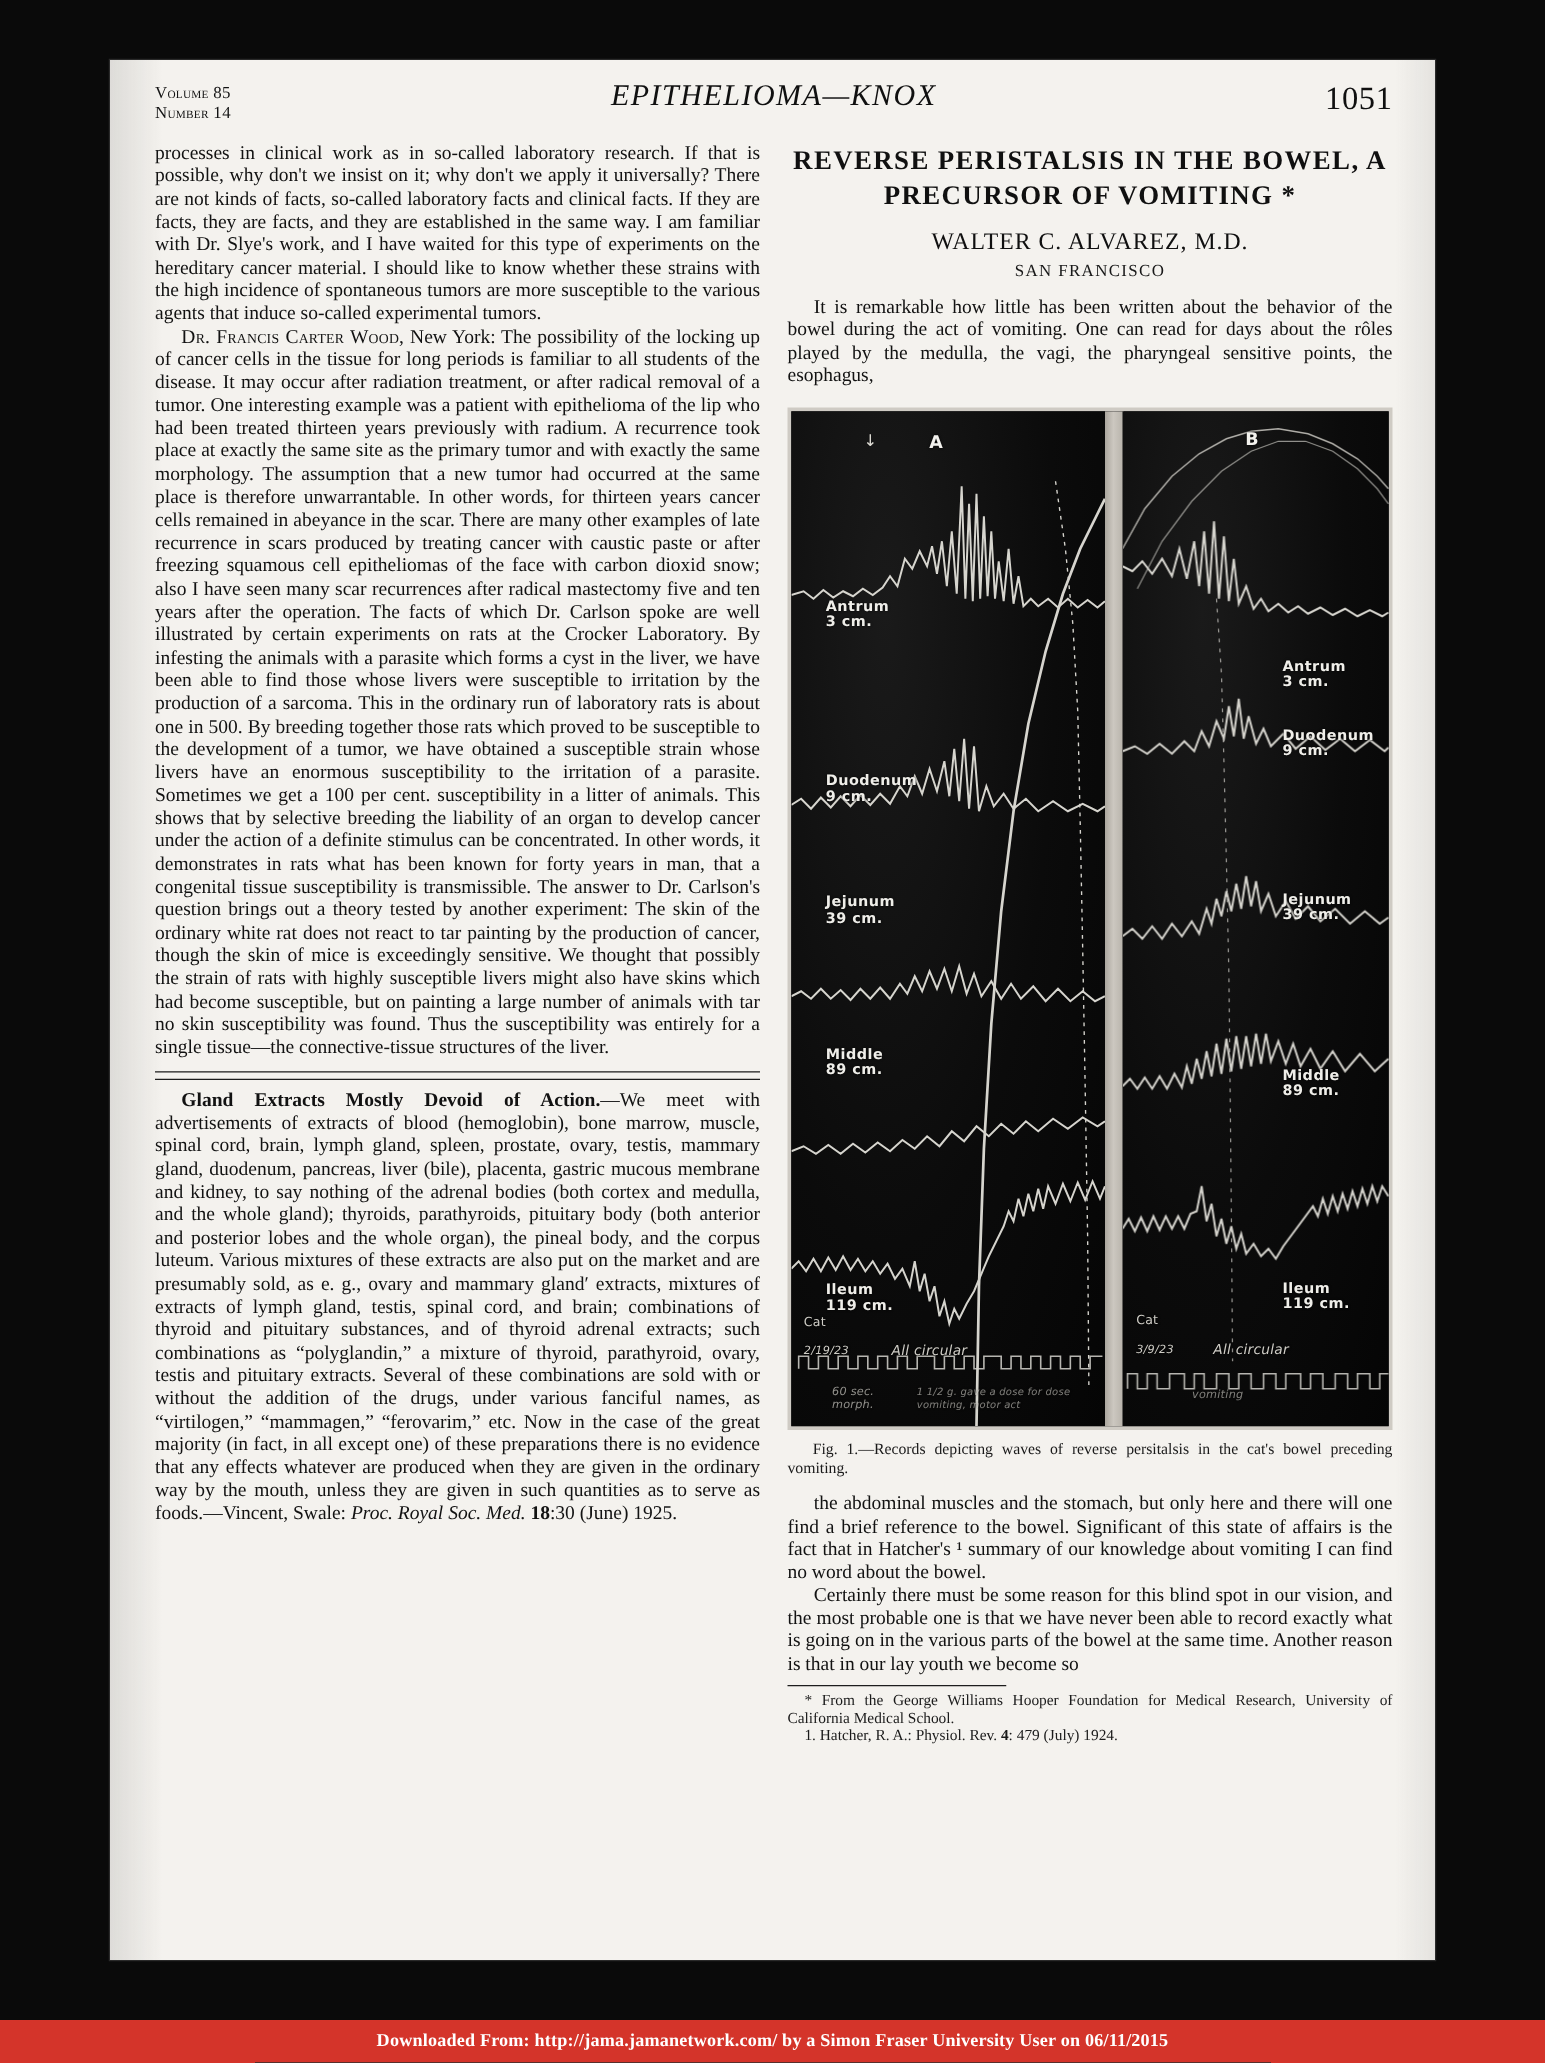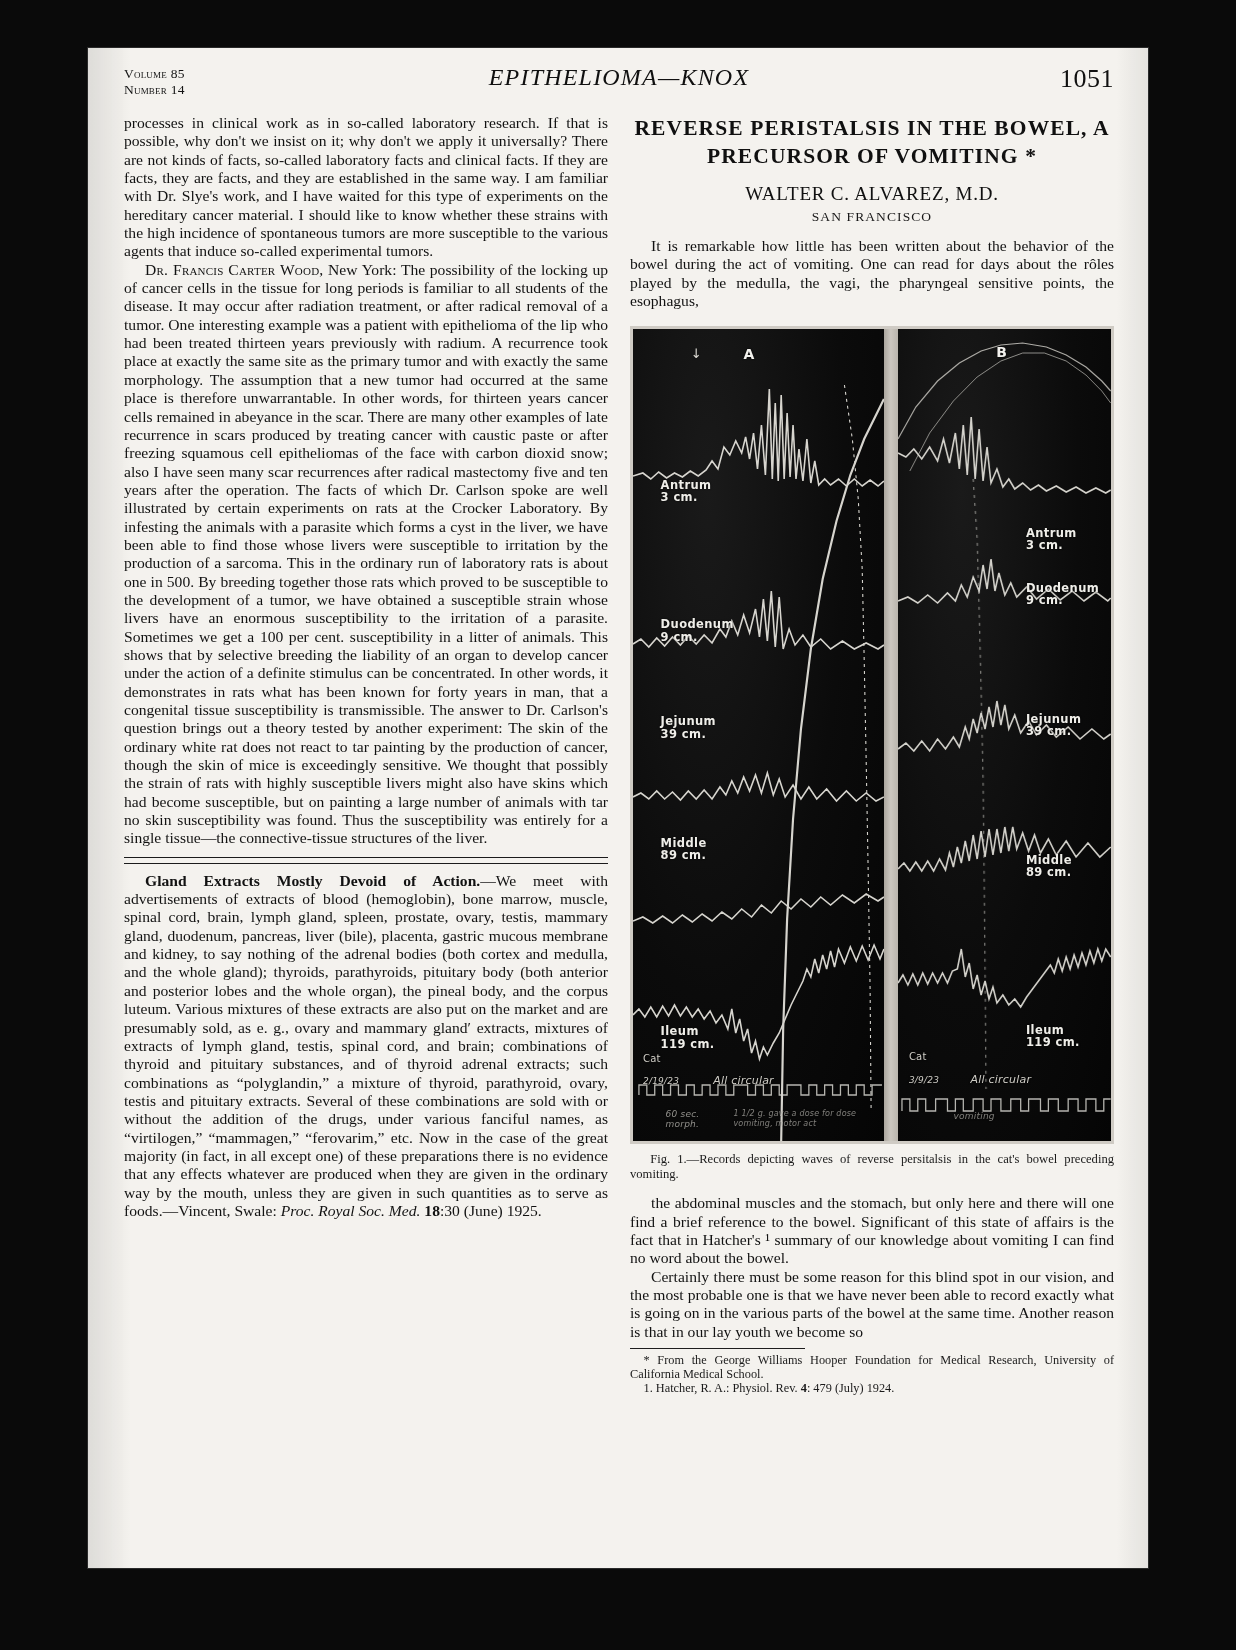--- a/index.html
+++ b/index.html
@@ -424,14 +424,17 @@
         <p class="body">Certainly there must be some reason for this blind spot in our vision, and the most probable one is that we have never been able to record exactly what is going on in the various parts of the bowel at the same time. Another reason is that in our lay youth we become so</p>
 
         <div id="footnote-rule"></div>
         <p class="footnote">* From the George Williams Hooper Foundation for Medical Research, University of California Medical School.</p>
         <p class="footnote"><span>1. </span><span>Hatcher, R. A.: </span><span>Physiol. Rev. </span><span class="bold">4</span><span>: 479 (July) 1924.</span></p>
 
       </div>
     </div>
   </div>
 
+  <div id="banner" style="background: rgb(212, 52, 42); color: rgb(255, 255, 255);">
+    <span>Downloaded From: http://jama.jamanetwork.com/ by a Simon Fraser University User  on 06/11/2015</span>
+  </div>
 
 </div>
 
 </body></html>

